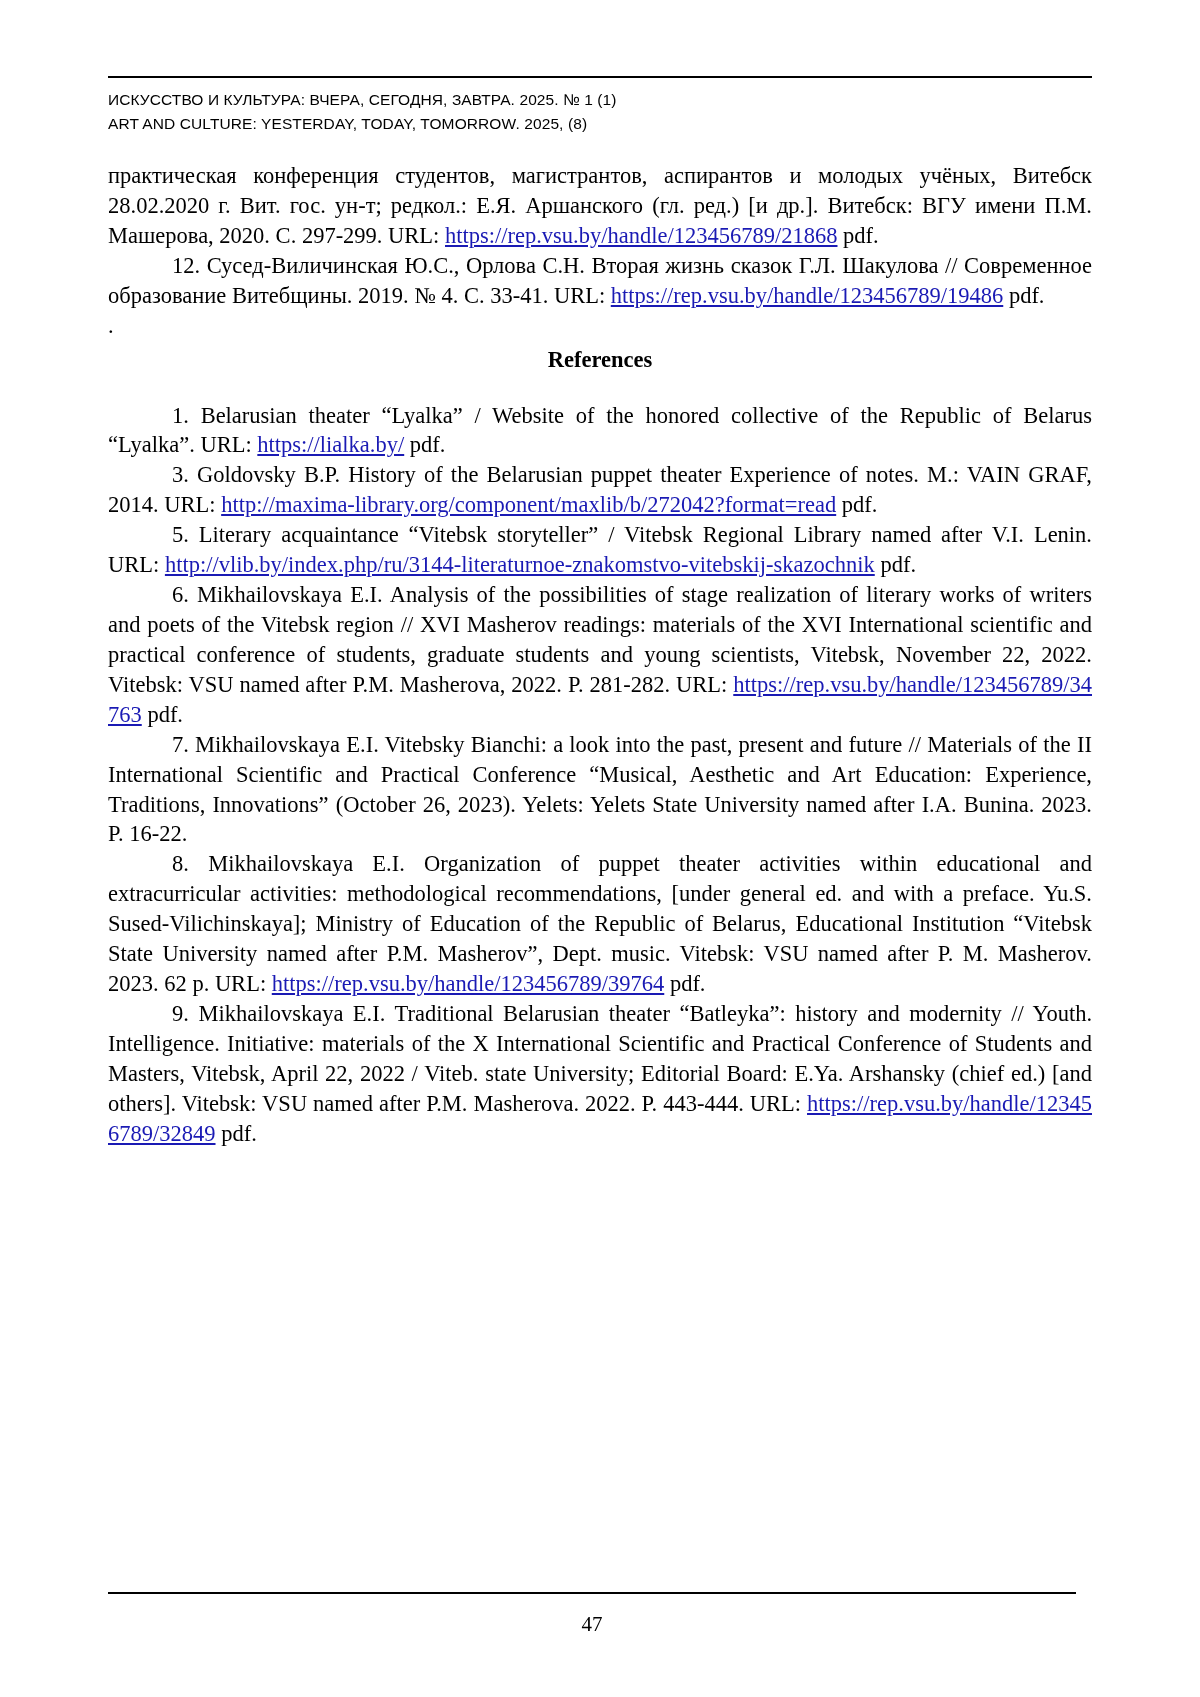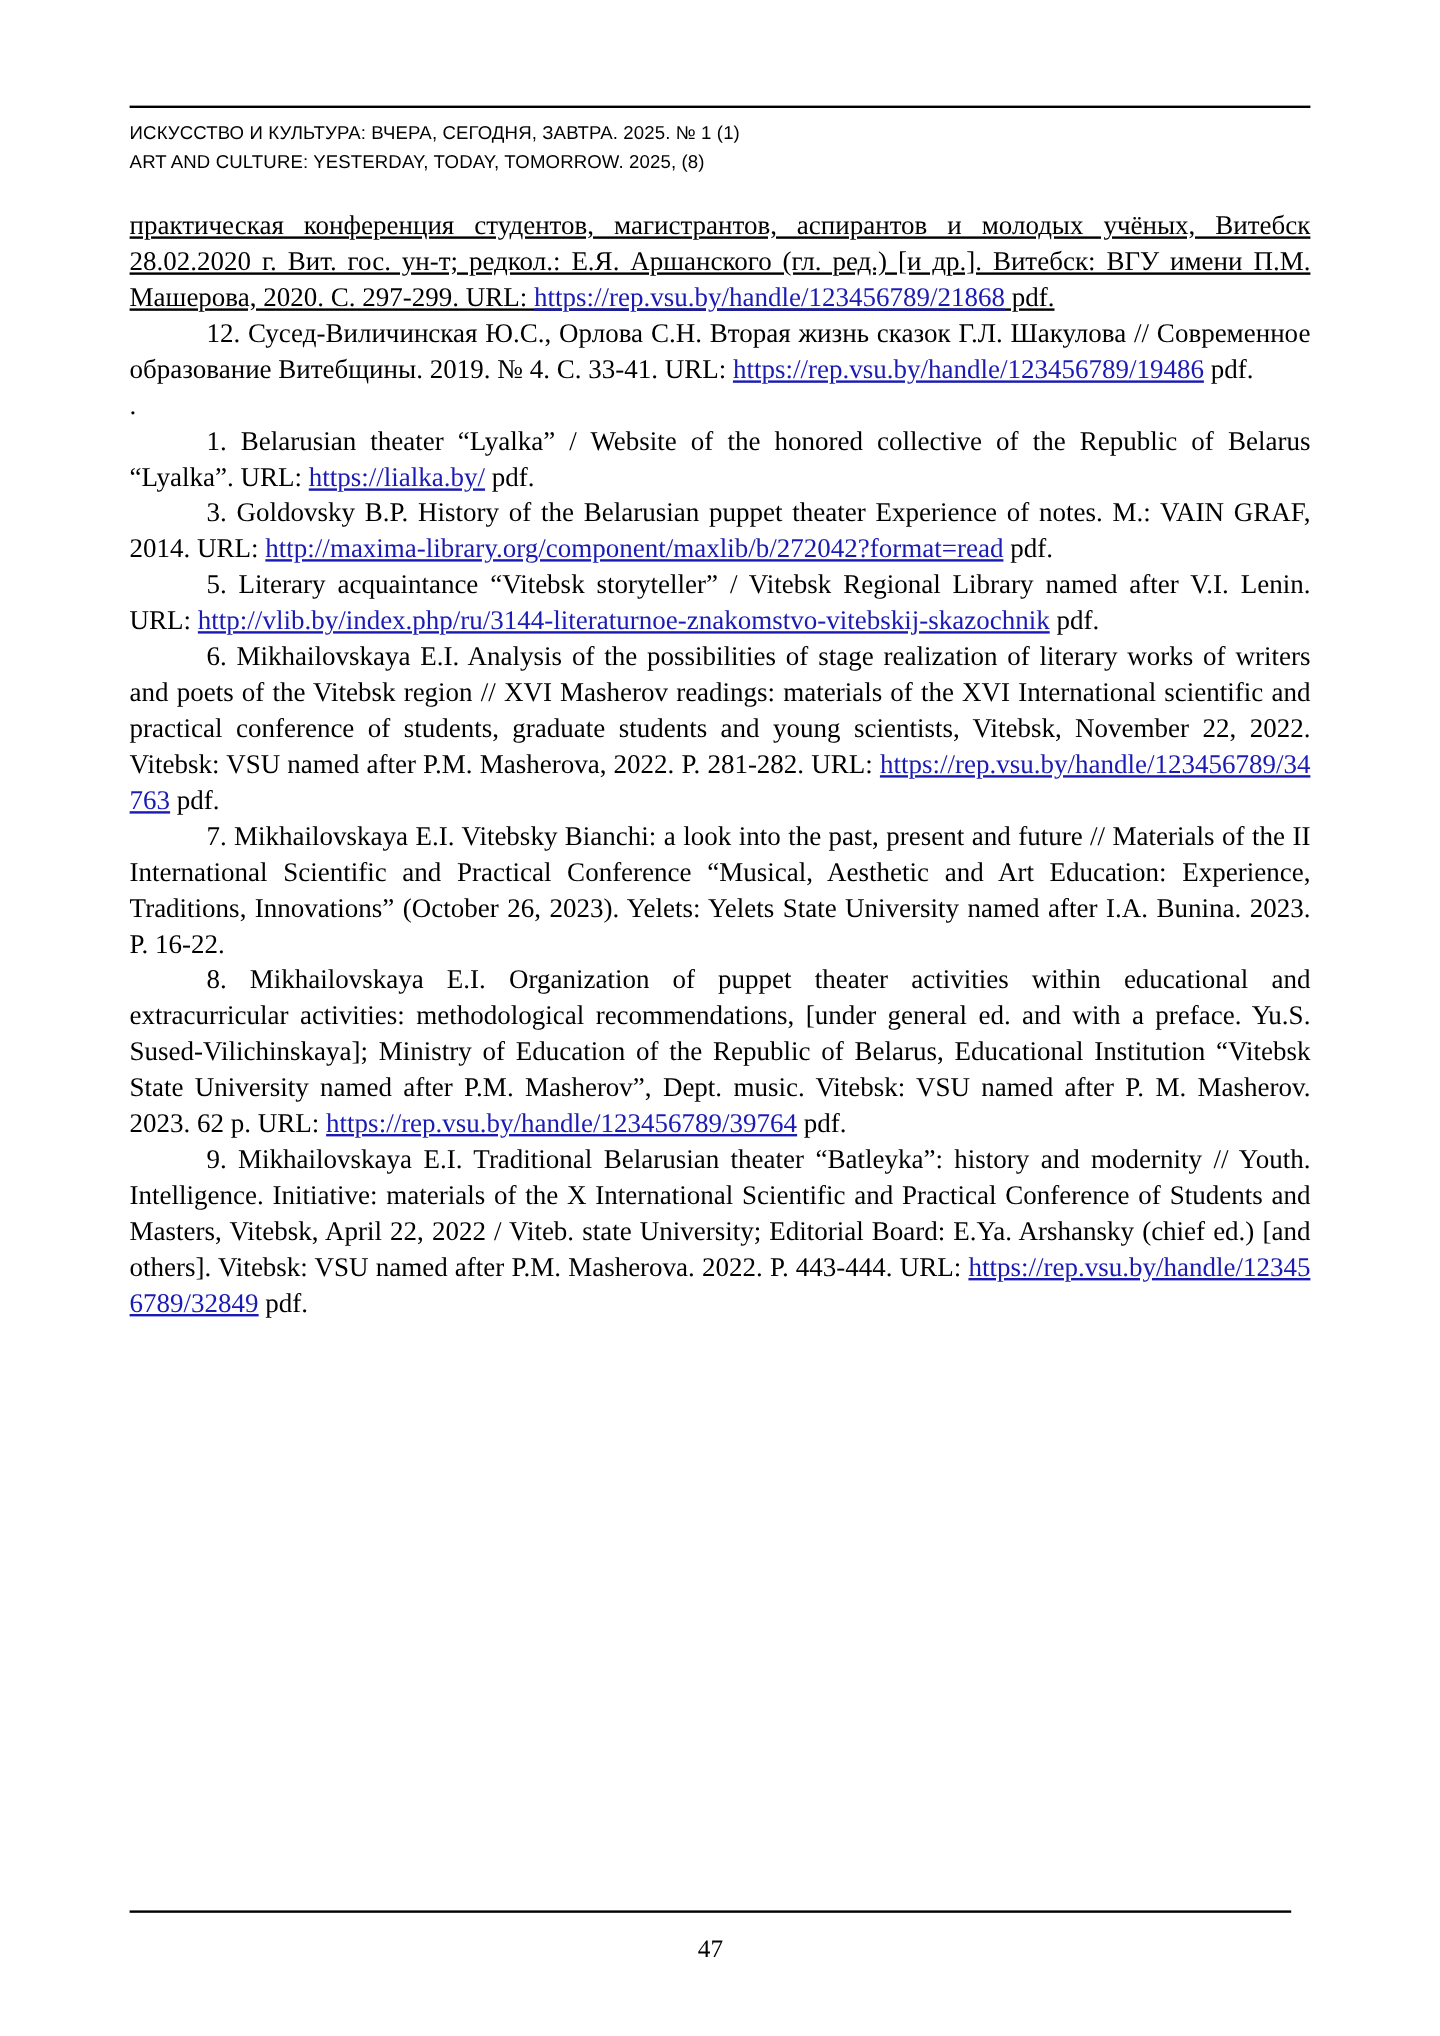--- a/index.html
+++ b/index.html
@@ -13,21 +13,21 @@
     position: relative;
     background: #ffffff;
     box-sizing: border-box;
     font-family: "Liberation Serif", serif;
     color: #000000;
   }
   .content {
     position: absolute;
     left: 108px;
     right: 108px;
-    top: 88px;
+    top: 76px;
   }
   .rule {
     border: 0;
     border-top: 2.2px solid #000;
     margin: 0;
   }
   .header-block {
     padding-top: 10px;
     font-family: "Liberation Sans", sans-serif;
     font-size: 15.5px;
@@ -45,21 +45,20 @@
     text-justify: inter-word;
   }
   p {
     margin: 0;
   }
   .indent {
     text-indent: 64px;
   }
   .no-indent {
     text-indent: 0;
-    text-decoration: underline;
   }
   a.link, .link {
     color: #1a1ab4;
     text-decoration: underline;
     word-break: break-all;
   }
   .refs-title {
     text-align: center;
     font-weight: bold;
     font-size: 22.5px;
@@ -104,20 +103,21 @@
     </div>
 
     <div class="body-block">
 
       <p class="no-indent"><span>практическая конференция студентов, магистрантов, аспирантов и молодых учёных, Витебск 28.02.2020 г. Вит. гос. ун-т; редкол.: Е.Я. Аршанского (гл. ред.) [и др.]. Витебск: ВГУ имени П.М. Машерова, 2020. С. 297-299. URL: </span><a class="link" href="#">https://rep.vsu.by/handle/123456789/21868</a><span> pdf.</span></p>
 
       <p class="indent"><span>12. Сусед-Виличинская Ю.С., Орлова С.Н. Вторая жизнь сказок Г.Л. Шакулова // Современное образование Витебщины. 2019. № 4. С. 33-41. URL: </span><a class="link" href="#">https://rep.vsu.by/handle/123456789/19486</a><span> pdf.</span></p>
 
       <p class="dot-line">.</p>
 
+      <div class="refs-title">References</div>
 
       <p class="ref-item">
         <span>1.</span>
         <span>Belarusian theater “Lyalka” / Website of the honored collective of the Republic of Belarus “Lyalka”. URL: </span><a class="link" href="#">https://lialka.by/</a><span> pdf.</span>
       </p>
 
 
       <p class="ref-item">
         <span>3.</span>
         <span>Goldovsky B.P. History of the Belarusian puppet theater Experience of notes. M.: VAIN GRAF, 2014. URL: </span><a class="link" href="#">http://maxima-library.org/component/maxlib/b/272042?format=read</a><span> pdf.</span>

